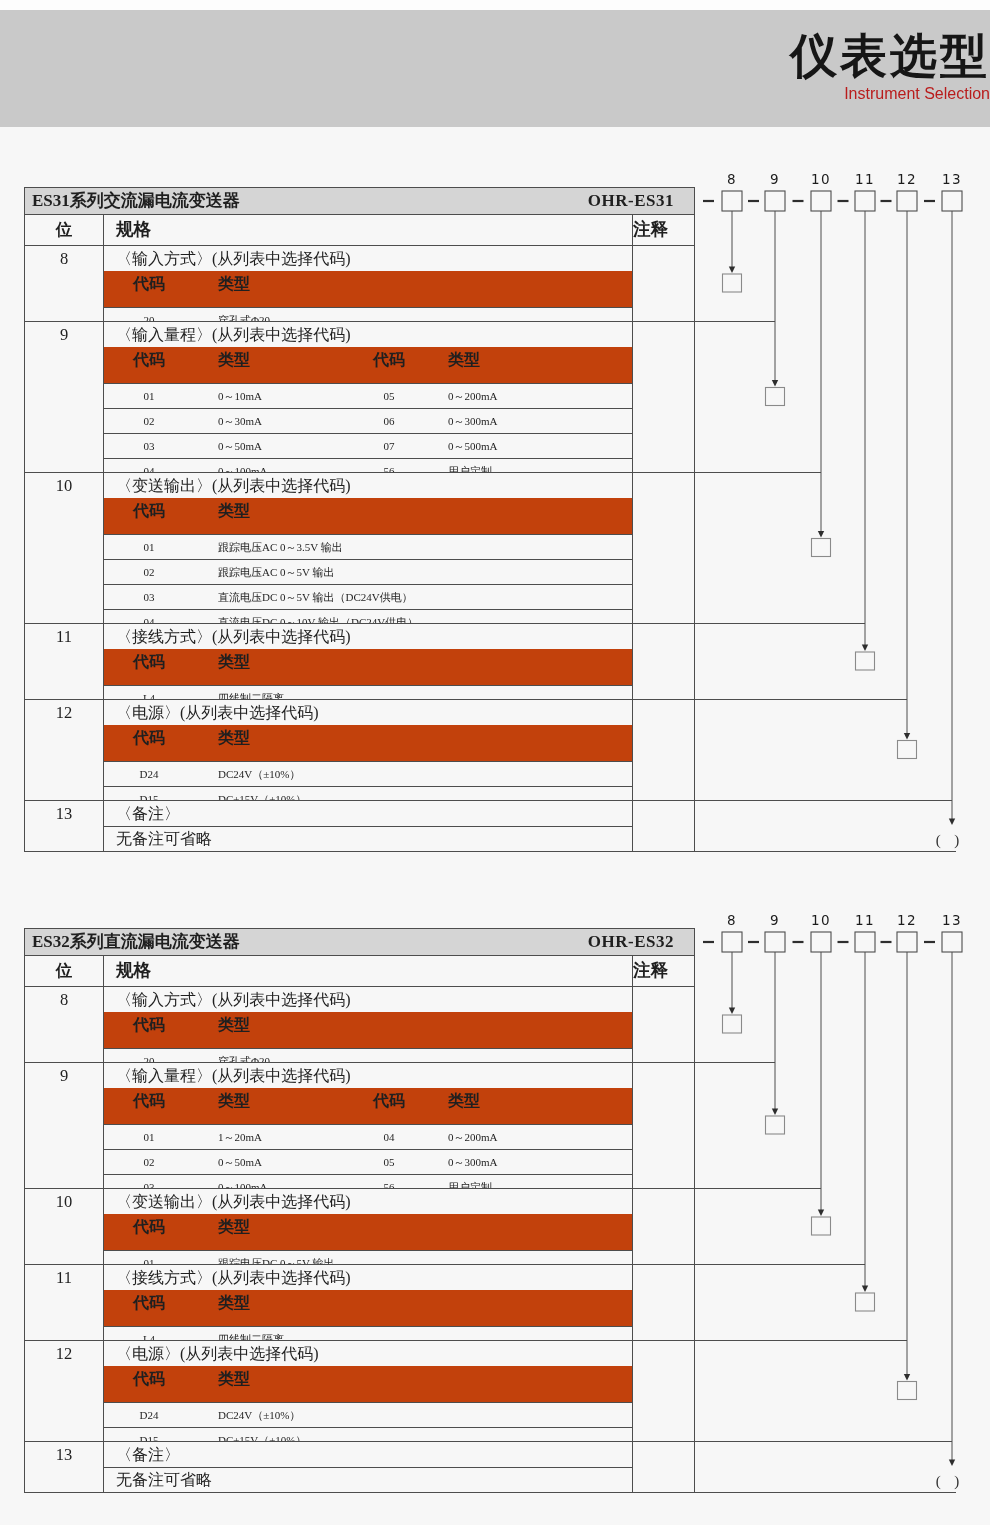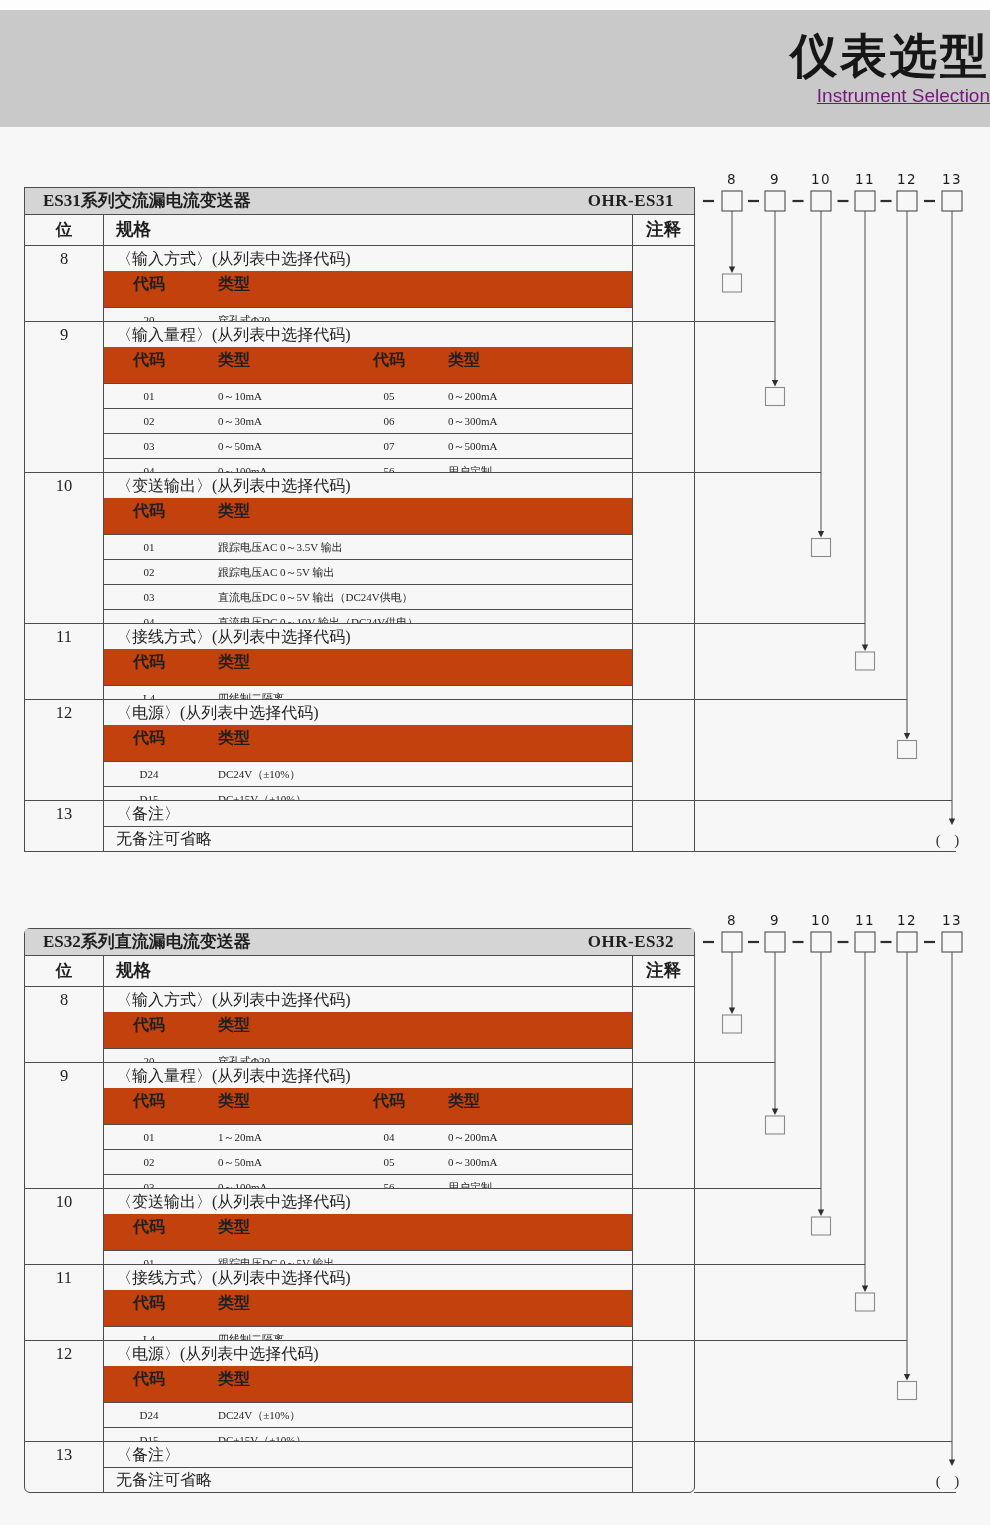--- a/index.html
+++ b/index.html
@@ -21,46 +21,46 @@
     background: #c9c9c9; text-align: right;
   }
   .banner h1 {
     padding-top: 20px;
     font-family: "DejaVu Sans", "Liberation Sans", sans-serif;
     font-weight: bold; font-size: 47px; letter-spacing: 3px; color: #161616;
     line-height: 1.1;
   }
   .banner .sub {
     font-family: "Liberation Sans", "DejaVu Sans", sans-serif;
-    font-size: 19px; color: #701a75; margin-top: 3px; text-decoration: underline;
+    font-size: 16px; color: #b91c1c; margin-top: 3px;
   }
   .sel-table {
     position: absolute; left: 24px; width: 671px;
     border: 1px solid #4d4d4d; background: transparent;
   }
   .band {
     height: 26px; line-height: 26px; background: #d5d5d5;
     display: flex; justify-content: space-between;
     font-weight: bold; font-size: 17px;
   }
-  .band .series { padding-left: 18px; }
+  .band .series { padding-left: 7px; }
   .band .model { padding-right: 20px; letter-spacing: 0.5px; }
   .hdr-row {
     display: flex; height: 31px; border-top: 1px solid #4d4d4d;
     font-weight: bold; font-size: 17.5px;
   }
   .hdr-row > div { line-height: 29px; }
   .t-row { display: flex; border-top: 1px solid #4d4d4d; overflow: hidden; }
   .c-pos {
     width: 79px; flex: none; text-align: center;
     border-right: 1px solid #4d4d4d; font-size: 16.5px; line-height: 25px;
   }
   .c-spec { width: 529px; flex: none; border-right: 1px solid #4d4d4d; }
   .c-note { flex: 1; }
-  .ctr { text-align: center; }
+  .ctr { }
   .pl { padding-left: 12px; }
   .spec-title { height: 25px; line-height: 25px; padding-left: 12px; font-size: 16px; }
   .code-head {
     height: 36px; line-height: 25px; background: #c2410c;
     display: flex; font-weight: bold; font-size: 16px;
   }
   .code-line {
     height: 25px; line-height: 24px; border-top: 1px solid #4d4d4d;
     display: flex; font-size: 11px;
   }
@@ -211,21 +211,21 @@
       </div>
       <div class="t-row" style="height: 51px;">
         <div class="c-pos">13</div>
         <div class="c-spec">
           <div class="spec-title">〈备注〉</div>
           <div class="plain-line">无备注可省略</div>
         </div>
         <div class="c-note"></div>
       </div>
     </div>
-    <div class="sel-table" style="top: 928px; border-radius: 6px;">
+    <div class="sel-table" style="top: 928px;">
       <div class="band">
         <span class="series">ES32系列直流漏电流变送器</span>
         <span class="model">OHR-ES32</span>
       </div>
       <div class="hdr-row">
         <div class="c-pos">位</div>
         <div class="c-spec pl">规格</div>
         <div class="c-note ctr">注释</div>
       </div>
       <div class="t-row" style="height: 76px;">

